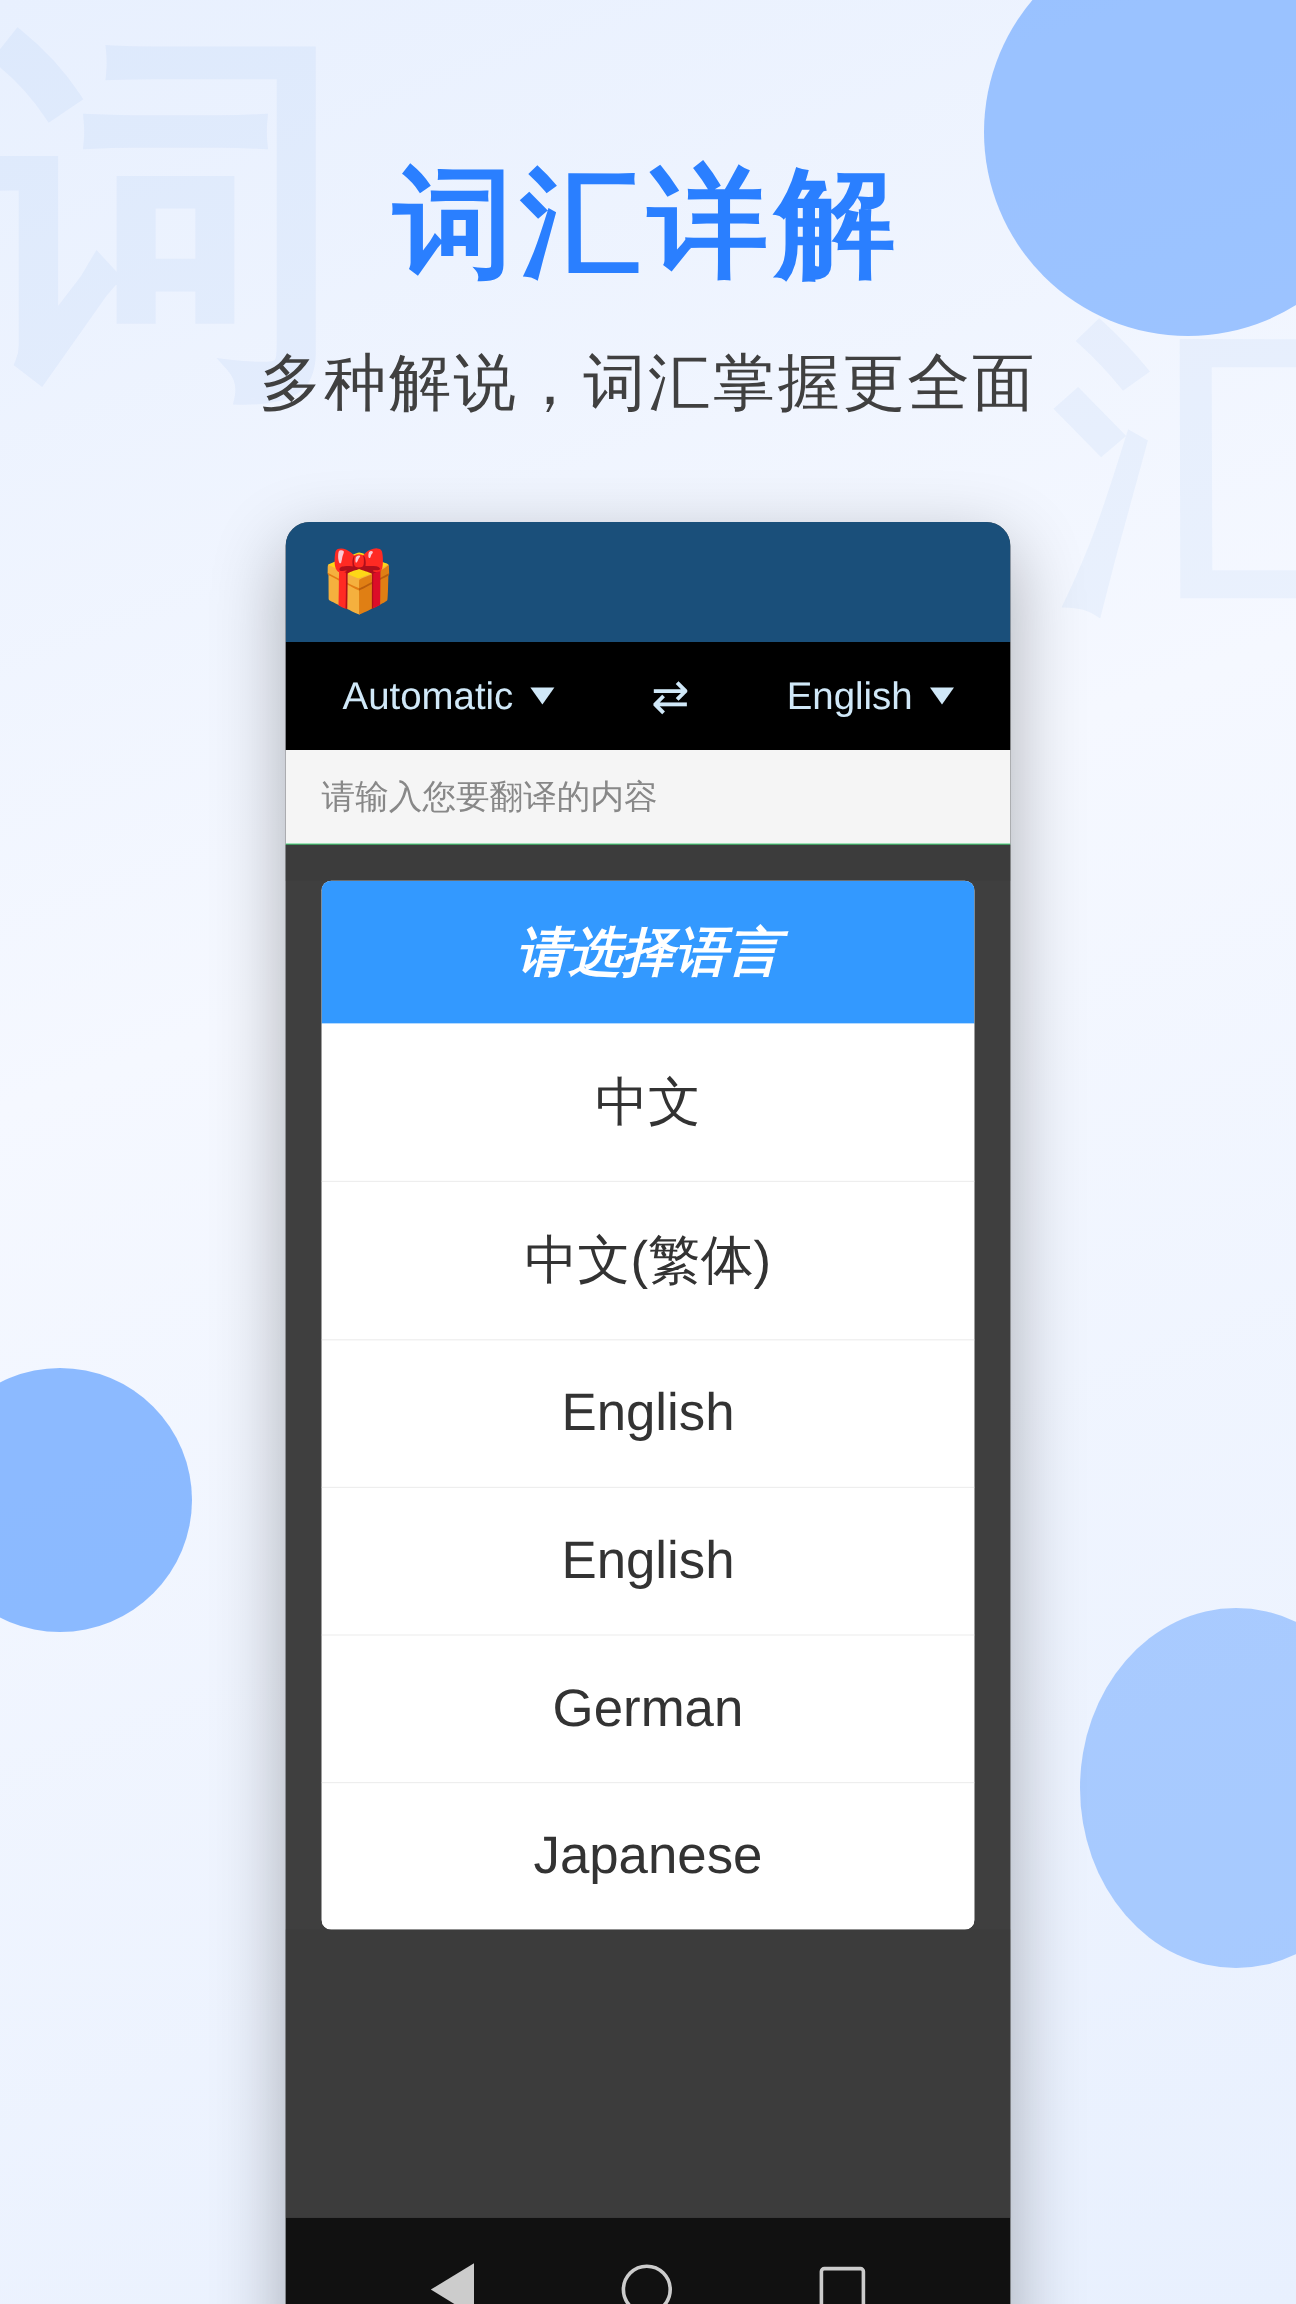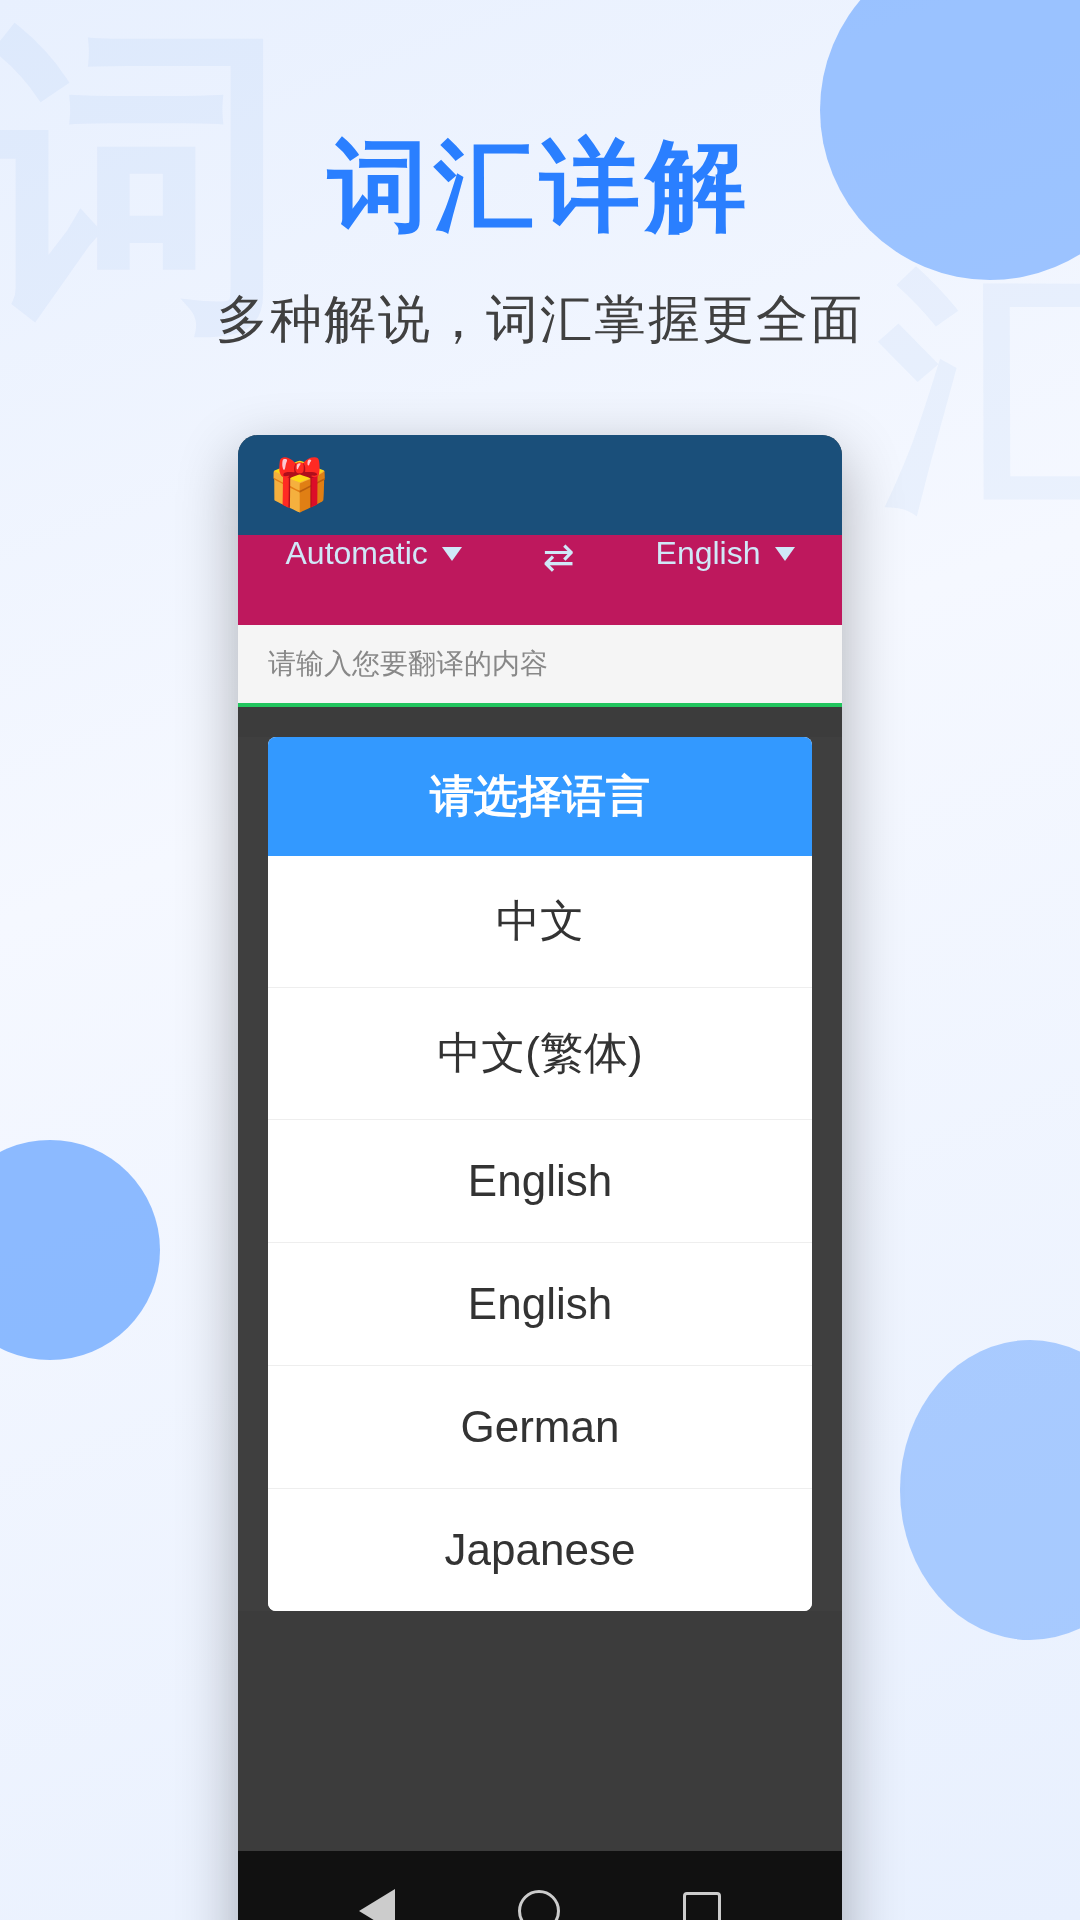--- a/index.html
+++ b/index.html
@@ -149,24 +149,24 @@
       color: #7ab8e8;
       font-weight: 500;
     }
 
     .gift-icon {
       font-size: 50px;
     }
 
     
     .lang-selector-row {
-      background: #be185d;
+      background: #000000;
       height: 90px;
       display: flex;
-      align-items: flex-start;
+      align-items: center;
       justify-content: space-around;
       padding: 0 7px;
     }
 
     .lang-btn {
       display: flex;
       align-items: center;
       gap: 10px;
       color: #d0e8f8;
       font-size: 32px;
@@ -185,21 +185,21 @@
     .swap-icon {
       color: #d0e8f8;
       font-size: 38px;
     }
 
     
     .input-area {
       background: #f5f5f5;
       padding: 20px 30px;
       min-height: 70px;
-      border-bottom: 4px solid #22c55e;
+      border-bottom: 1px solid #22c55e;
     }
 
     .input-placeholder {
       color: #888;
       font-size: 28px;
     }
 
     
     .dialog-overlay {
       background: rgba(60, 60, 60, 0.85);
@@ -218,20 +218,21 @@
     .dialog-header {
       background: #3399ff;
       padding: 30px;
       text-align: center;
     }
 
     .dialog-header-text {
       color: white;
       font-size: 44px;
       font-weight: 600;
+      font-style: italic;
     }
 
     .dialog-list {
       background: white;
     }
 
     .dialog-item {
       padding: 36px 30px;
       text-align: center;
       font-size: 44px;

